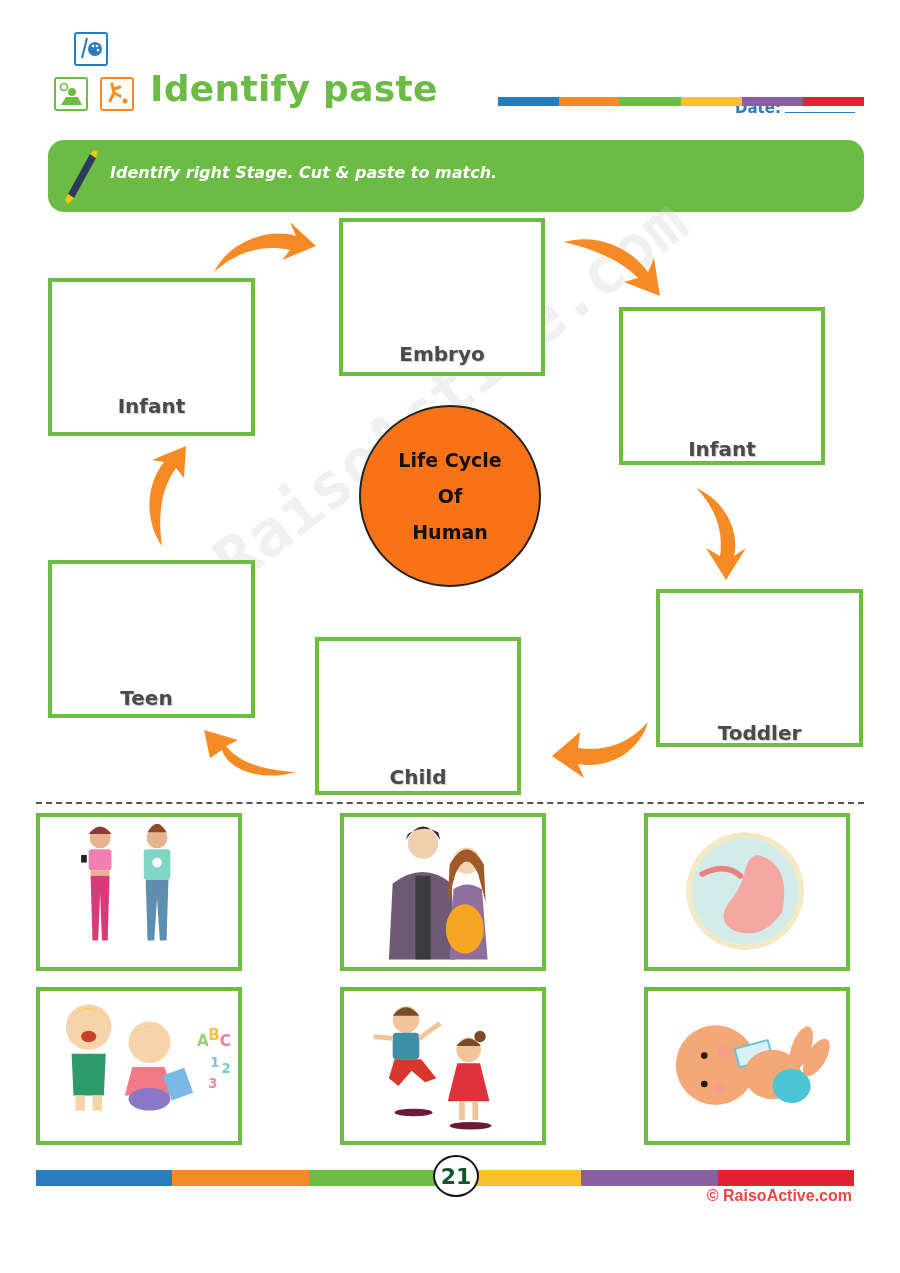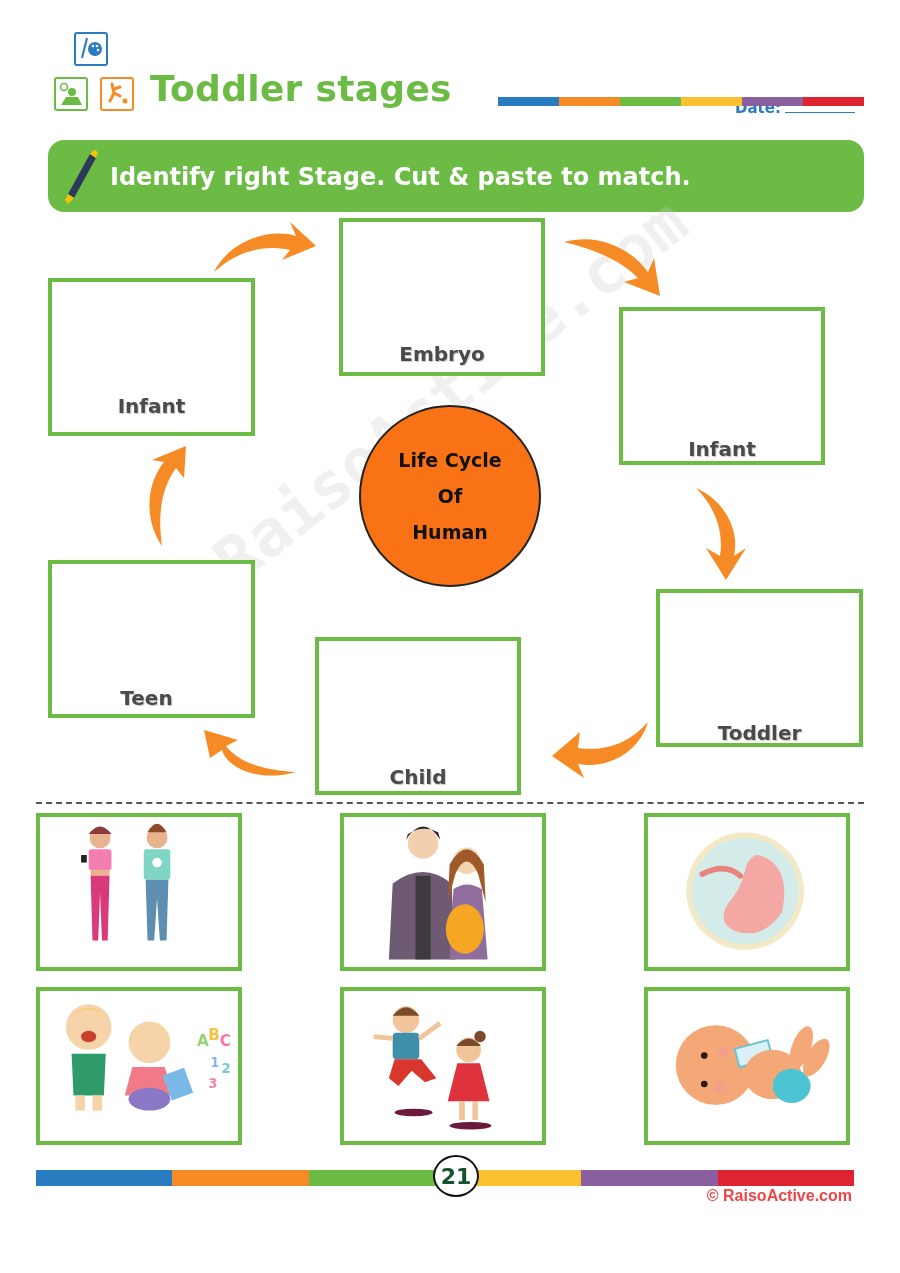--- a/index.html
+++ b/index.html
@@ -10,21 +10,21 @@
   
   .icon-box { position: absolute; width: 34px; height: 34px; border: 2.5px solid; border-radius: 3px; box-sizing: border-box; background: #fff; }
   .title { position: absolute; left: 150px; top: 68px; font-size: 36px; font-weight: bold; color: #6bbb45; letter-spacing: 0.3px; }
   .date { position: absolute; left: 735px; top: 71px; font-size: 15px; font-weight: bold; color: #2a7cc0; margin-top: 28px; }
   .date-line { display: inline-block; width: 70px; border-bottom: 1.5px solid #2a7cc0; margin-left: 4px; vertical-align: baseline; }
   .stripe { position: absolute; display: flex; }
   .stripe div { height: 100%; flex: 1; }
 
   
   .banner { position: absolute; left: 48px; top: 140px; width: 816px; height: 72px; background: #6bbb45; border-radius: 16px; }
-  .banner-text { position: absolute; left: 110px; top: 163px; font-size: 24px; font-weight: bold; color: #ffffff; }
+  .banner-text { position: absolute; left: 110px; top: 163px; font-size: 16px; font-weight: bold; color: #ffffff; font-style: italic; }
 
   
   .stage { position: absolute; border: 4px solid #6bbb45; box-sizing: border-box; background: #fff; }
   .stage-label { position: absolute; left: 0; right: 0; text-align: center; font-size: 20px; font-weight: bold; color: #4a4a4a; text-shadow: 1px 1px 1px #c8c8c8; }
 
   .center-circle { position: absolute; left: 359px; top: 405px; width: 182px; height: 182px; border-radius: 50%; background: #f97316; border: 2px solid #222; box-sizing: border-box; display: flex; flex-direction: column; align-items: center; justify-content: center; }
   .center-circle span { font-size: 19px; font-weight: bold; color: #111; line-height: 36px; }
 
   .watermark { position: absolute; left: 200px; top: 540px; font-family: "DejaVu Sans Mono", monospace; font-size: 64px; font-weight: bold; color: rgba(200,200,200,0.28); transform: rotate(-38deg); transform-origin: left top; white-space: nowrap; pointer-events: none; }
 
@@ -57,21 +57,21 @@
     <path d="M5 26 L10 18 L22 18 L26 26 Z" fill="#6bbb45"></path>
   </svg>
 </div>
 <div class="icon-box" style="left:100px; top:77px; border-color:#f68b25;">
   <svg width="30" height="30" viewBox="0 0 30 30">
     <path d="M10 5 L12 14 L8 22 M12 14 L18 17 M12 10 L18 8" stroke="#f68b25" stroke-width="3" fill="none" stroke-linecap="round"></path>
     <circle cx="23" cy="22" r="2.5" fill="#f68b25"></circle>
   </svg>
 </div>
 
-<div class="title">Toddler stages</div>
+<div class="title">Identify paste</div>
 
 <div class="date">
   <span>Date:</span><span class="date-line"></span>
 </div>
 
 <div class="stripe" style="left:498px; top:97px; width:366px; height:9px;">
   <div style="background:#2a7cc0"></div>
     <div style="background:#f68b25"></div>
     <div style="background:#6bbb45"></div>
     <div style="background:#fbc02d"></div>

